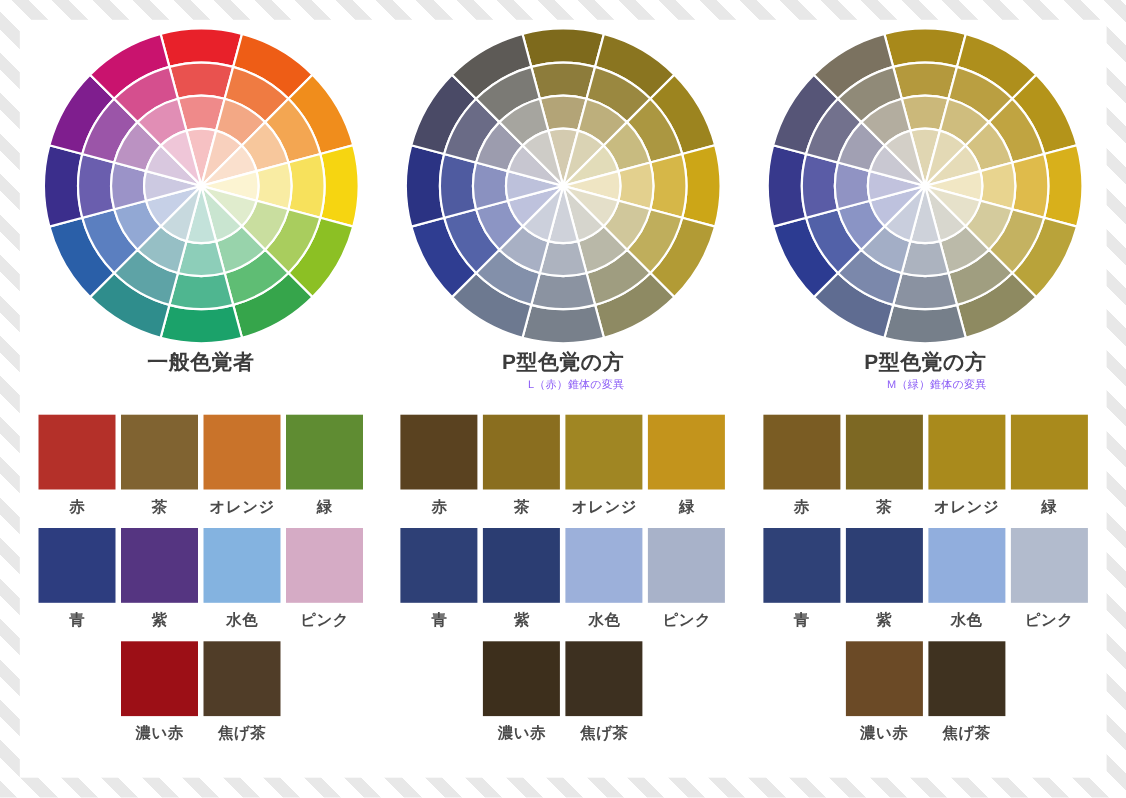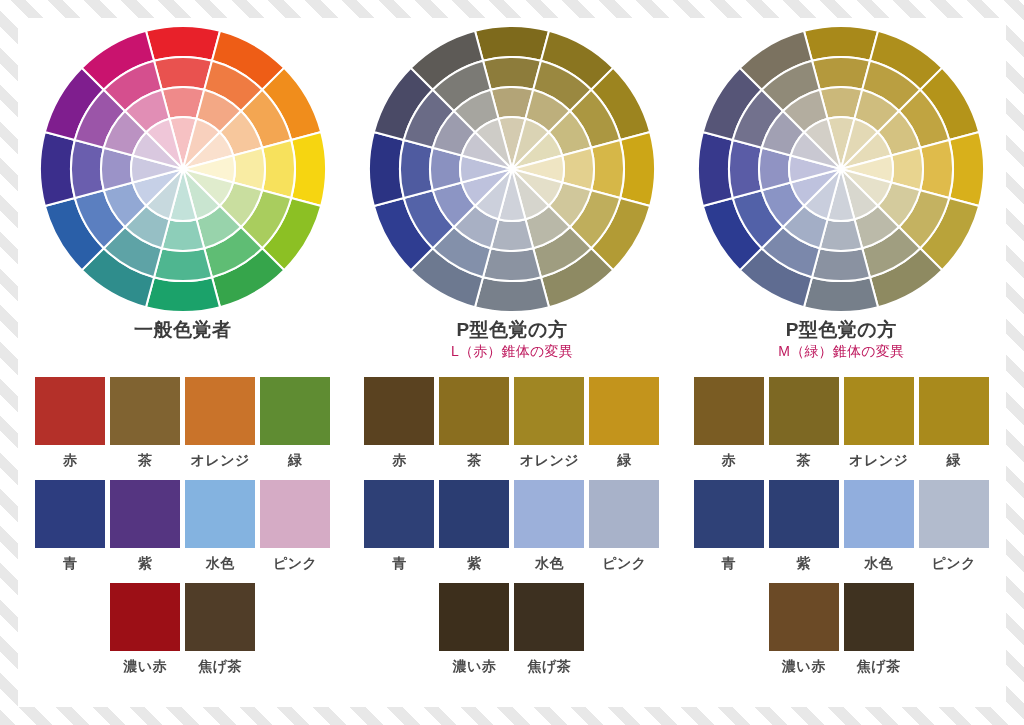--- a/index.html
+++ b/index.html
@@ -65,35 +65,35 @@
     margin-top: 6px;
   }
   .wheel-wrap svg {
     display: block;
     width: 290px;
     height: 290px;
   }
 
   
   .heading-block {
-    text-align: center;
+    text-align: right;
     margin-top: 4px;
     height: 48px;
   }
   .heading-main {
     font-size: 19px;
     font-weight: bold;
     color: #3b3b3b;
     letter-spacing: 0.5px;
     line-height: 24px;
   }
   .heading-sub {
-    font-size: 14px;
+    font-size: 10px;
     font-weight: normal;
-    color: #be185d;
+    color: #8b5cf6;
     line-height: 18px;
     letter-spacing: 0.2px;
   }
   .heading-sub:empty { display: block; height: 18px; }
 
   
   .swatch-rows {
     width: 100%;
     display: flex;
     flex-direction: column;

